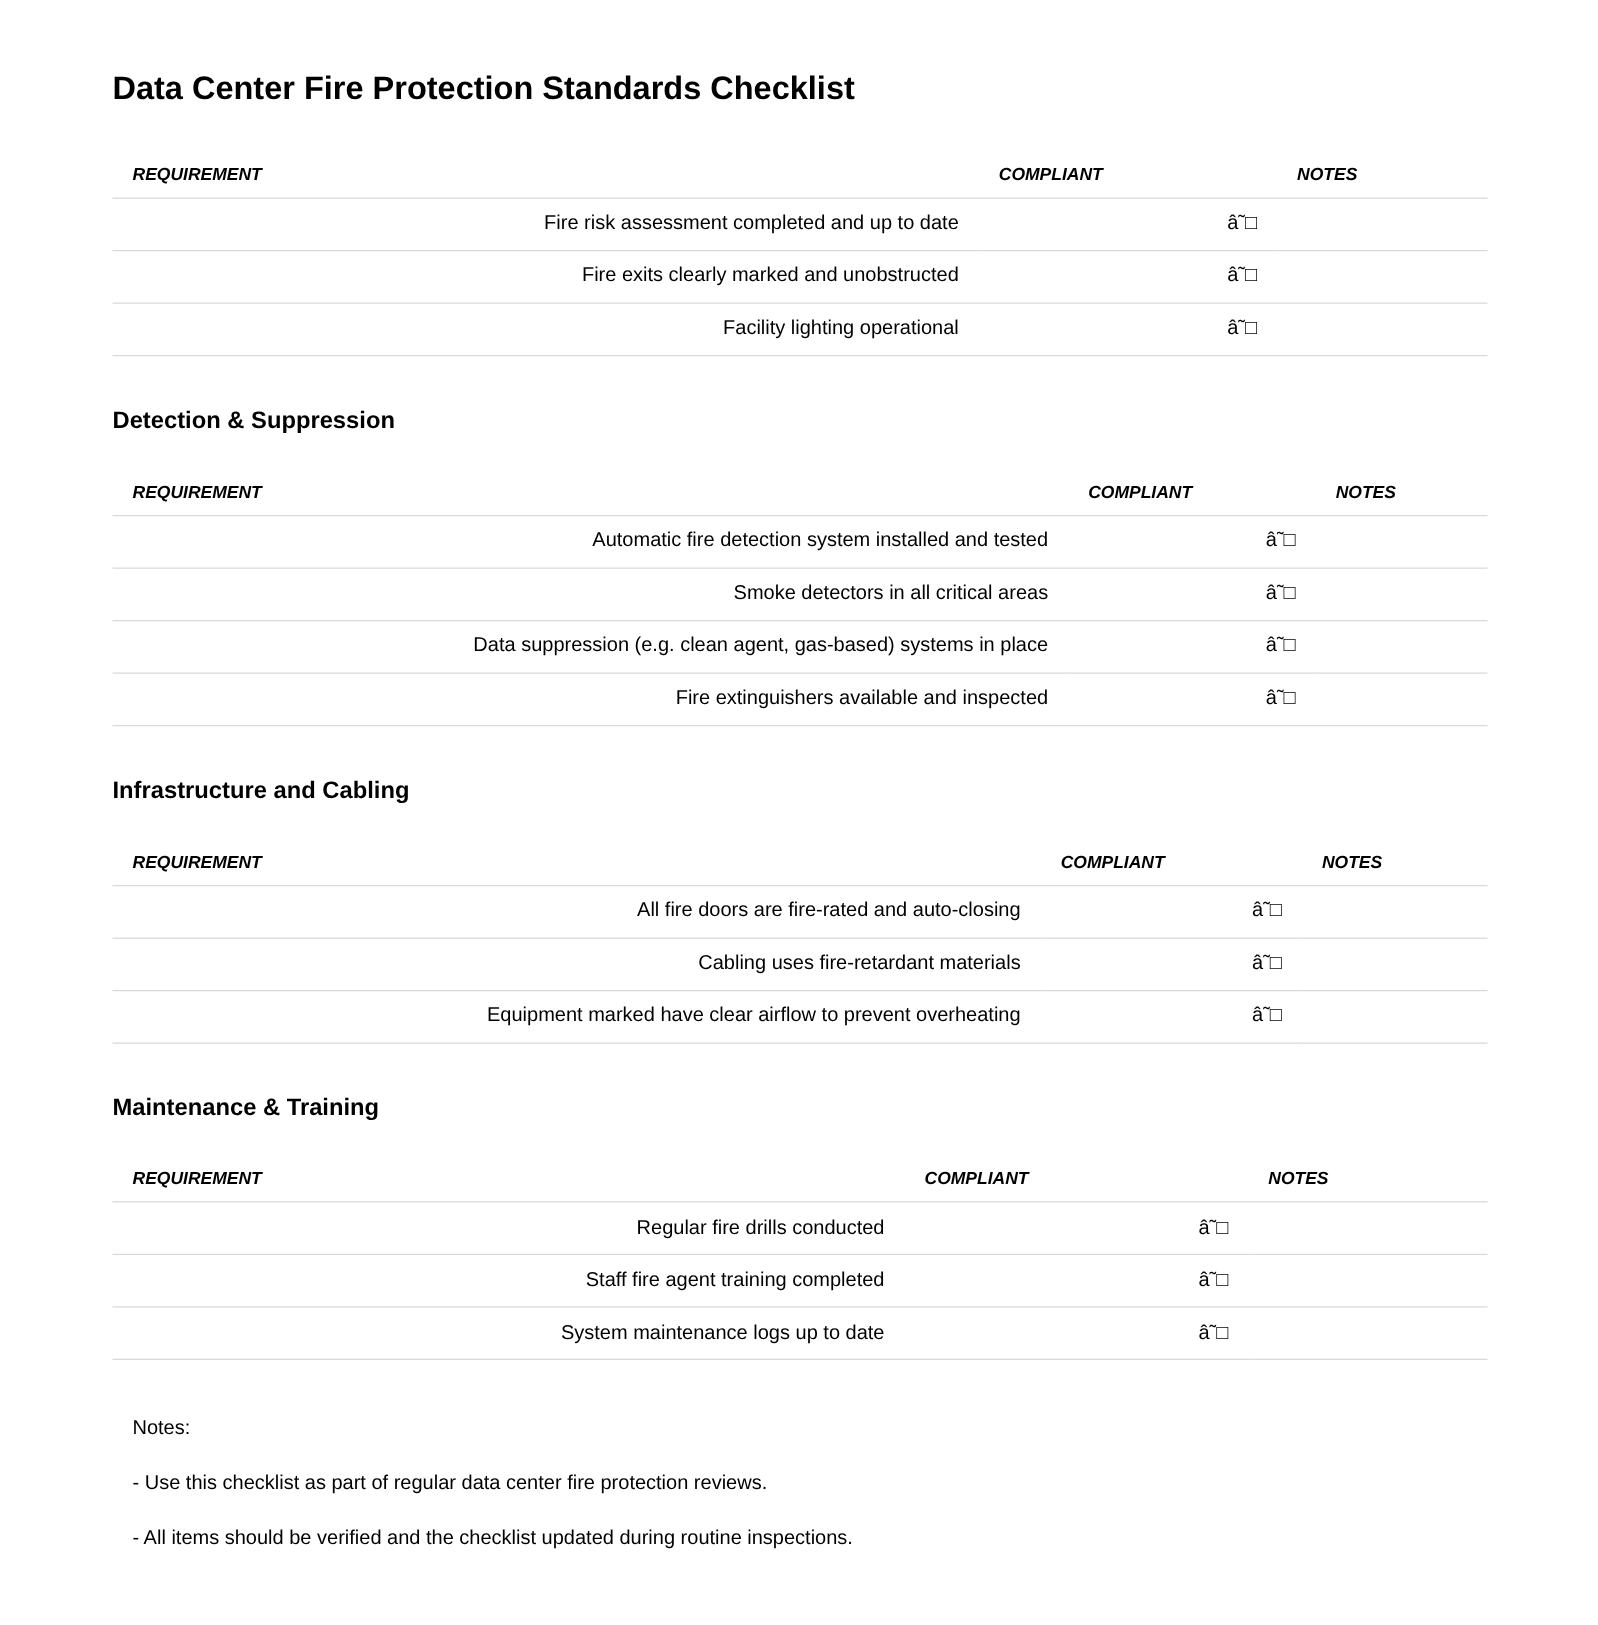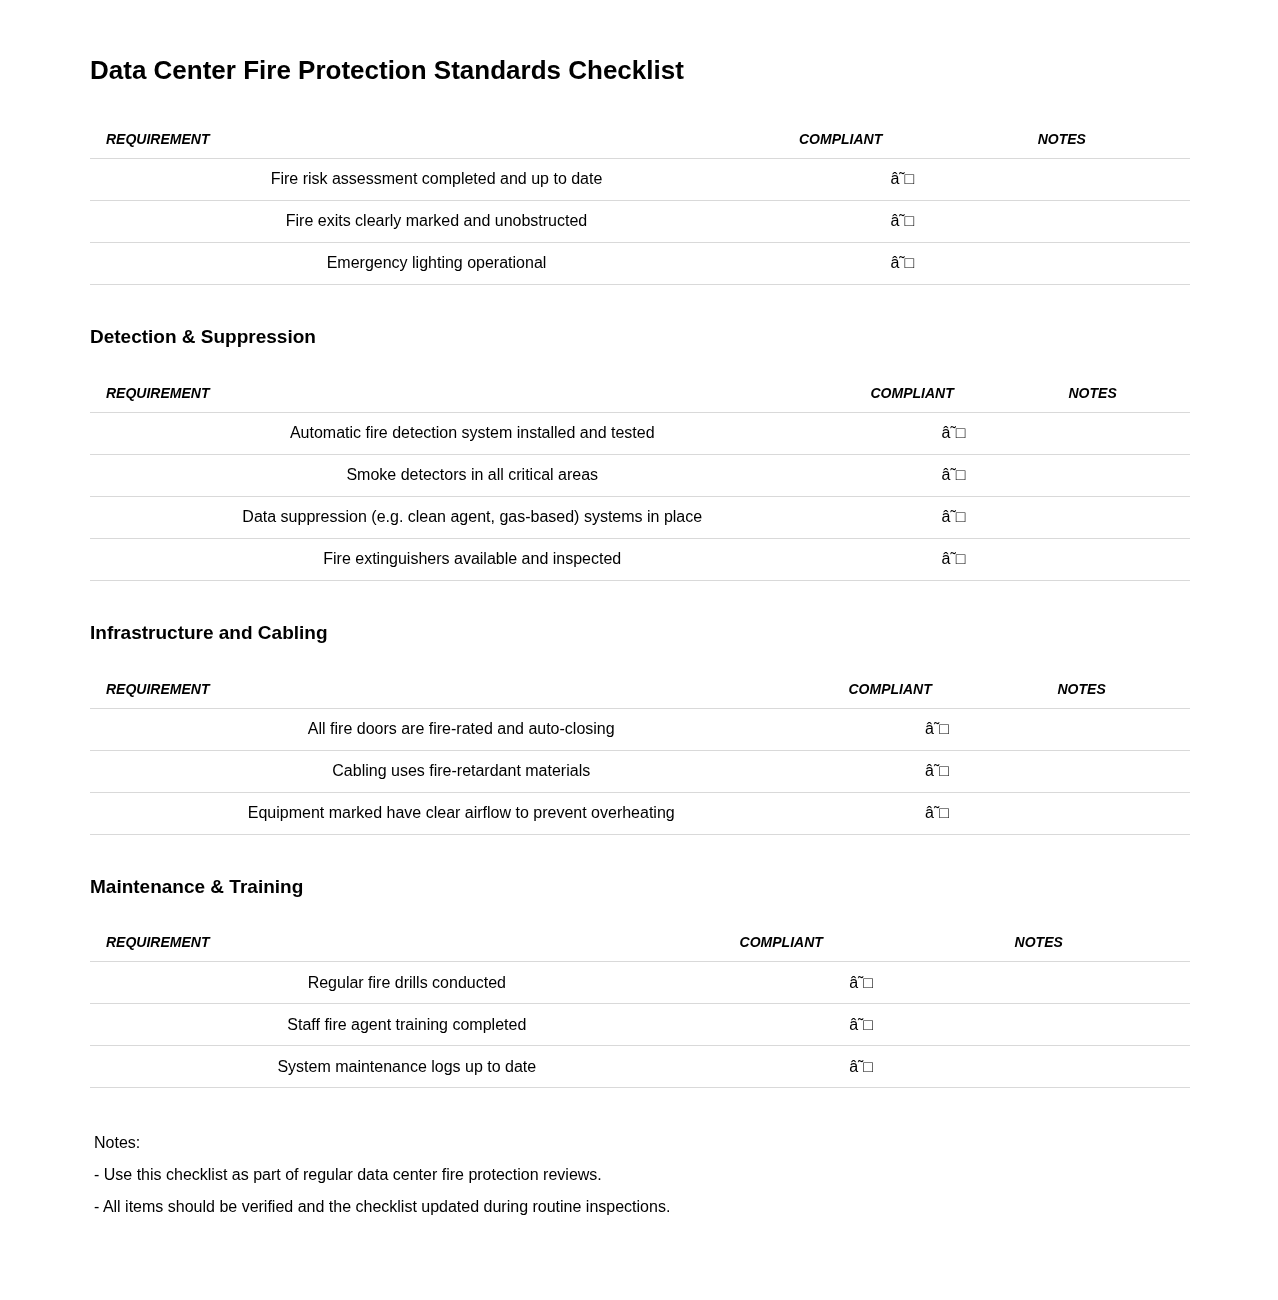--- a/index.html
+++ b/index.html
@@ -38,21 +38,21 @@
     font-weight: bold;
     line-height: 16px;
     text-align: left;
     padding: 11px 16px;
     border-bottom: 1px solid #d9d9d9;
     font-style: italic;
   }
   table.checklist td {
     font-size: 16px;
     line-height: 18px;
-    text-align: center;
+    text-align: right;
     padding: 11.5px 16px;
     border-bottom: 1px solid #d9d9d9;
     overflow: hidden;
     white-space: nowrap;
   }
   
   .t1 .col-req   { width: 63%;   }
   .t1 .col-comp  { width: 21.7%; }
   .t1 .col-notes { width: 15.3%; }
   .t2 .col-req   { width: 69.5%; }
@@ -62,21 +62,21 @@
   .t3 .col-comp  { width: 19%;   }
   .t3 .col-notes { width: 13.5%; }
   .t4 .col-req   { width: 57.6%; }
   .t4 .col-comp  { width: 25%;   }
   .t4 .col-notes { width: 17.4%; }
   .notes-footer {
     font-size: 16px;
     line-height: 28px;
     margin-top: 2px;
   }
-  .notes-footer div { margin: 4px; }
+  .notes-footer div { margin: 16px; }
 </style>
 </head>
 <body>
 
 <div class="page">
 
   <h1 class="doc-title">Data Center Fire Protection Standards Checklist</h1>
 
   <section>
     <table class="checklist t1">
@@ -97,21 +97,21 @@
           <td>Fire risk assessment completed and up to date</td>
           <td>â˜□</td>
           <td></td>
         </tr>
         <tr>
           <td>Fire exits clearly marked and unobstructed</td>
           <td>â˜□</td>
           <td></td>
         </tr>
         <tr>
-          <td>Emergency lighting operational</td>
+          <td>Facility lighting operational</td>
           <td>â˜□</td>
           <td></td>
         </tr>
       </tbody>
     </table>
   </section>
 
   <section>
     <h2 class="section-heading">Detection &amp; Suppression</h2>
     <table class="checklist t2">

